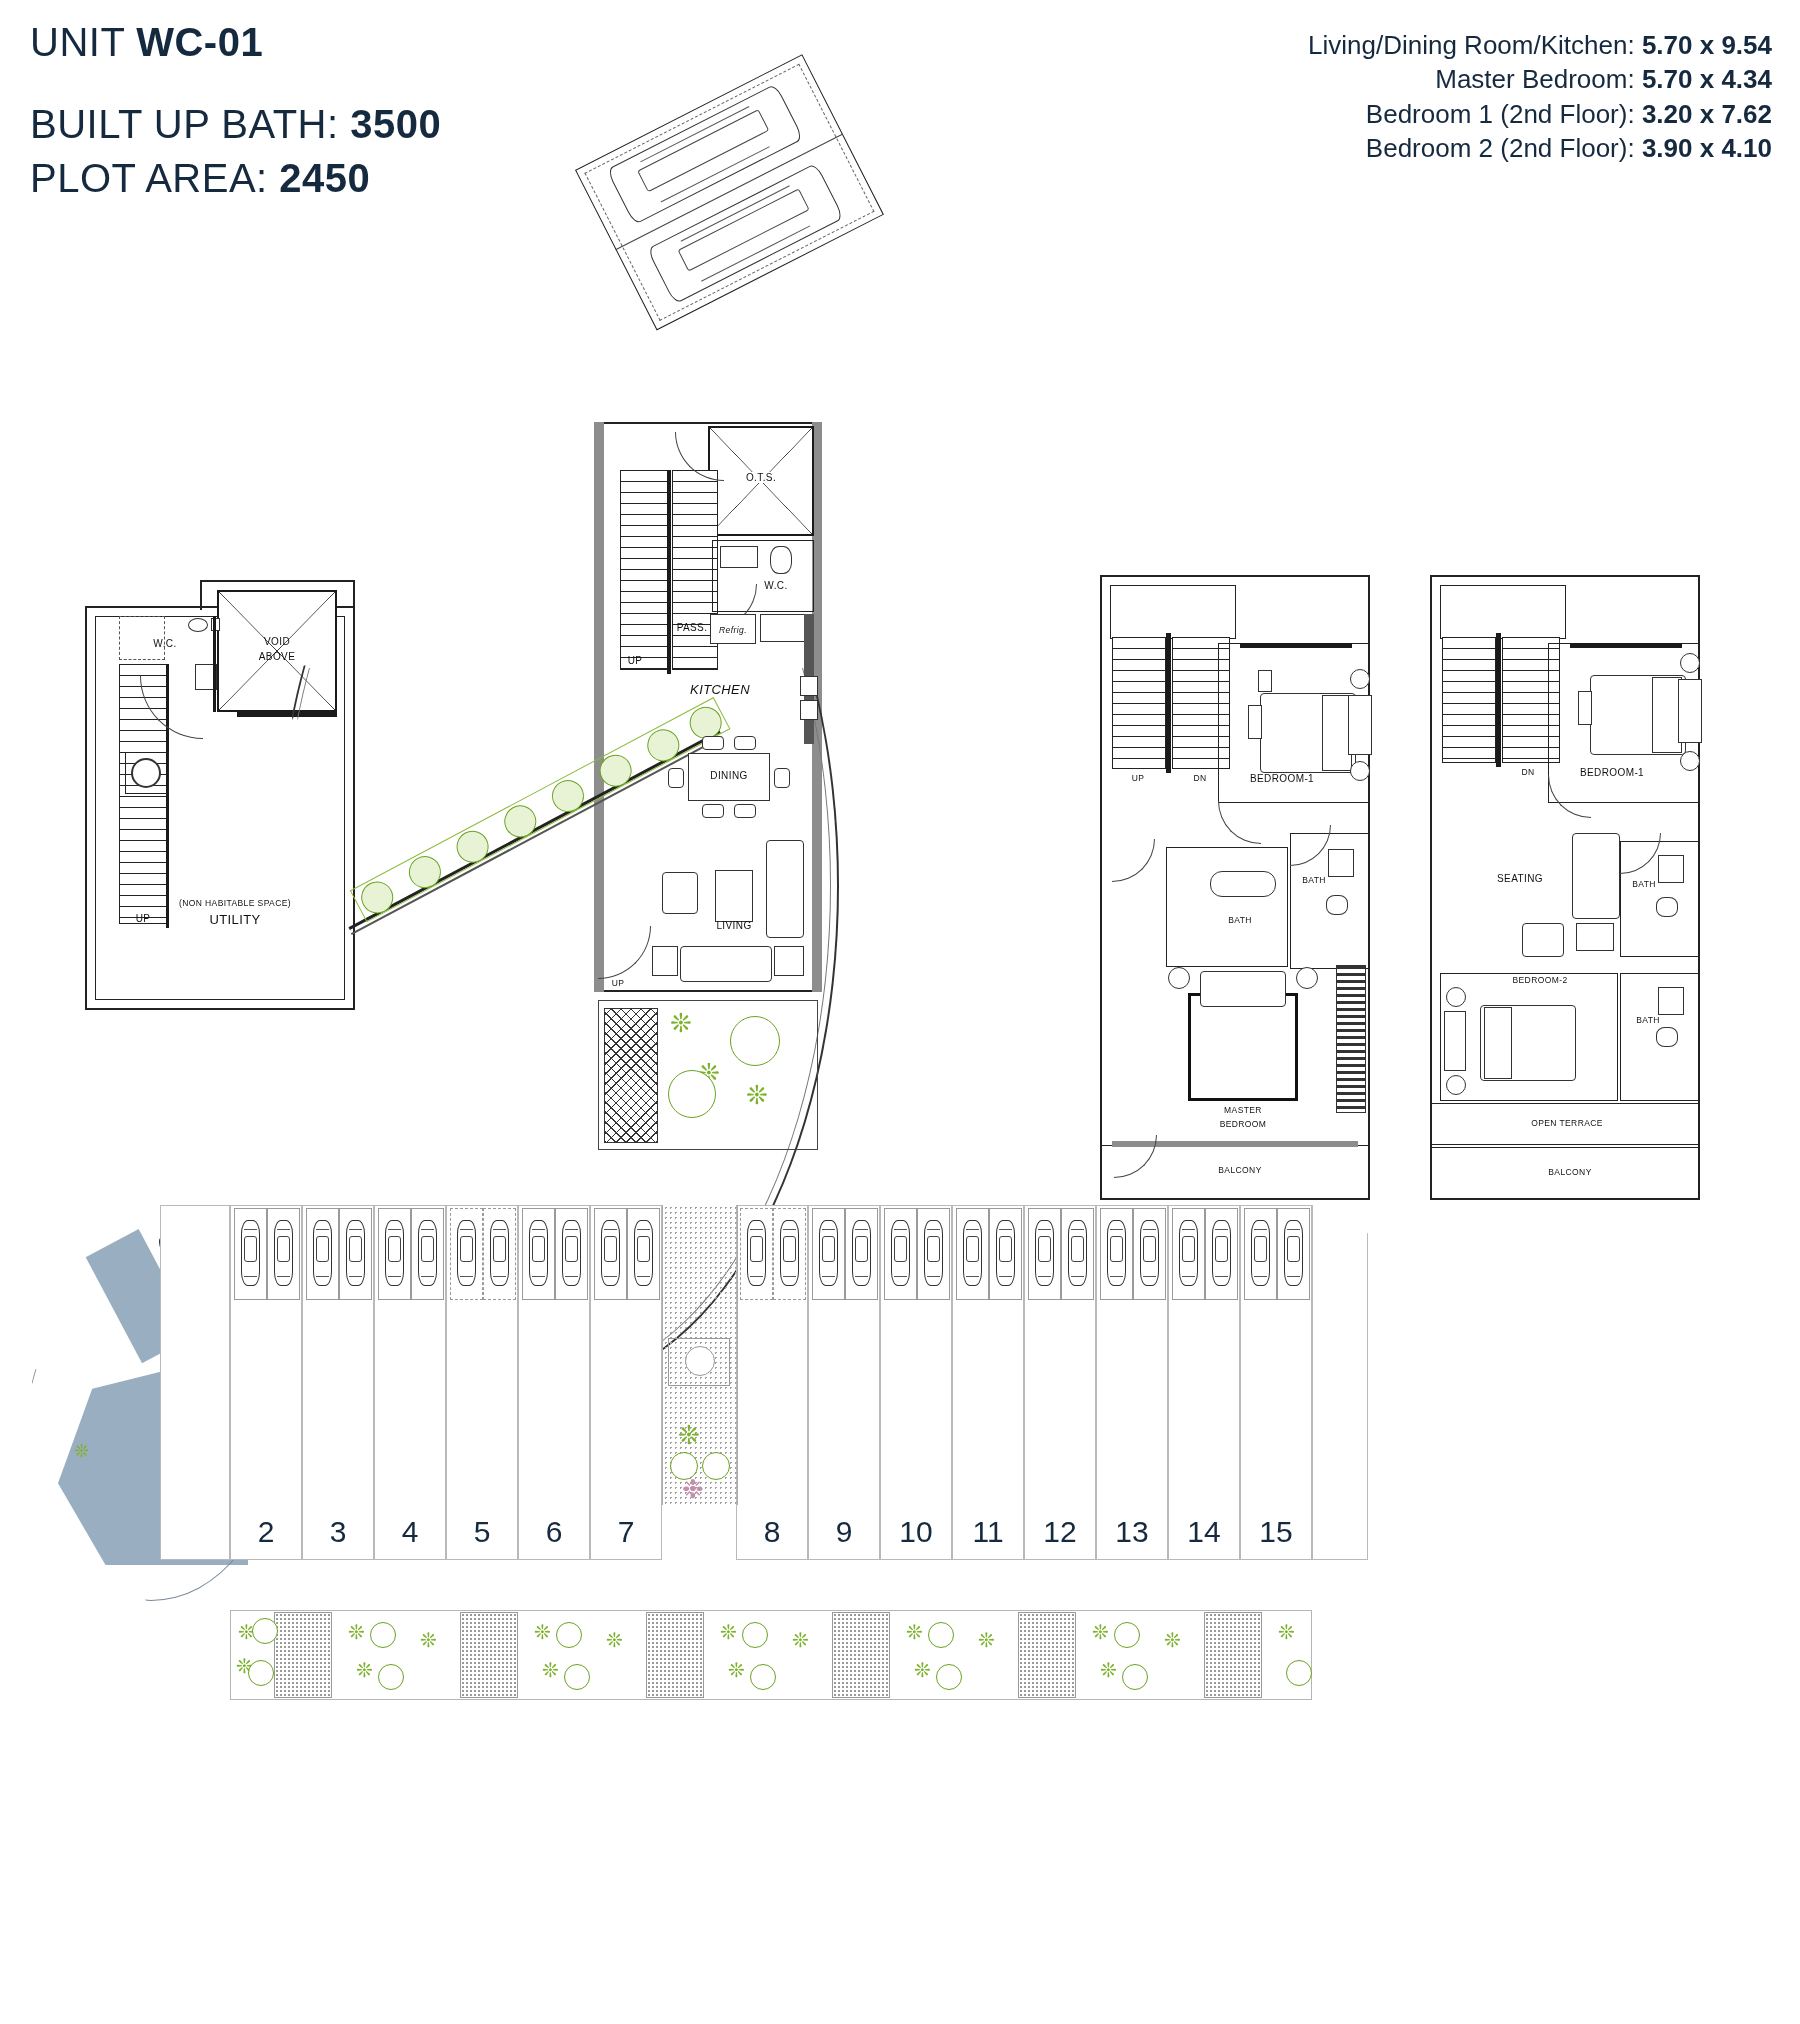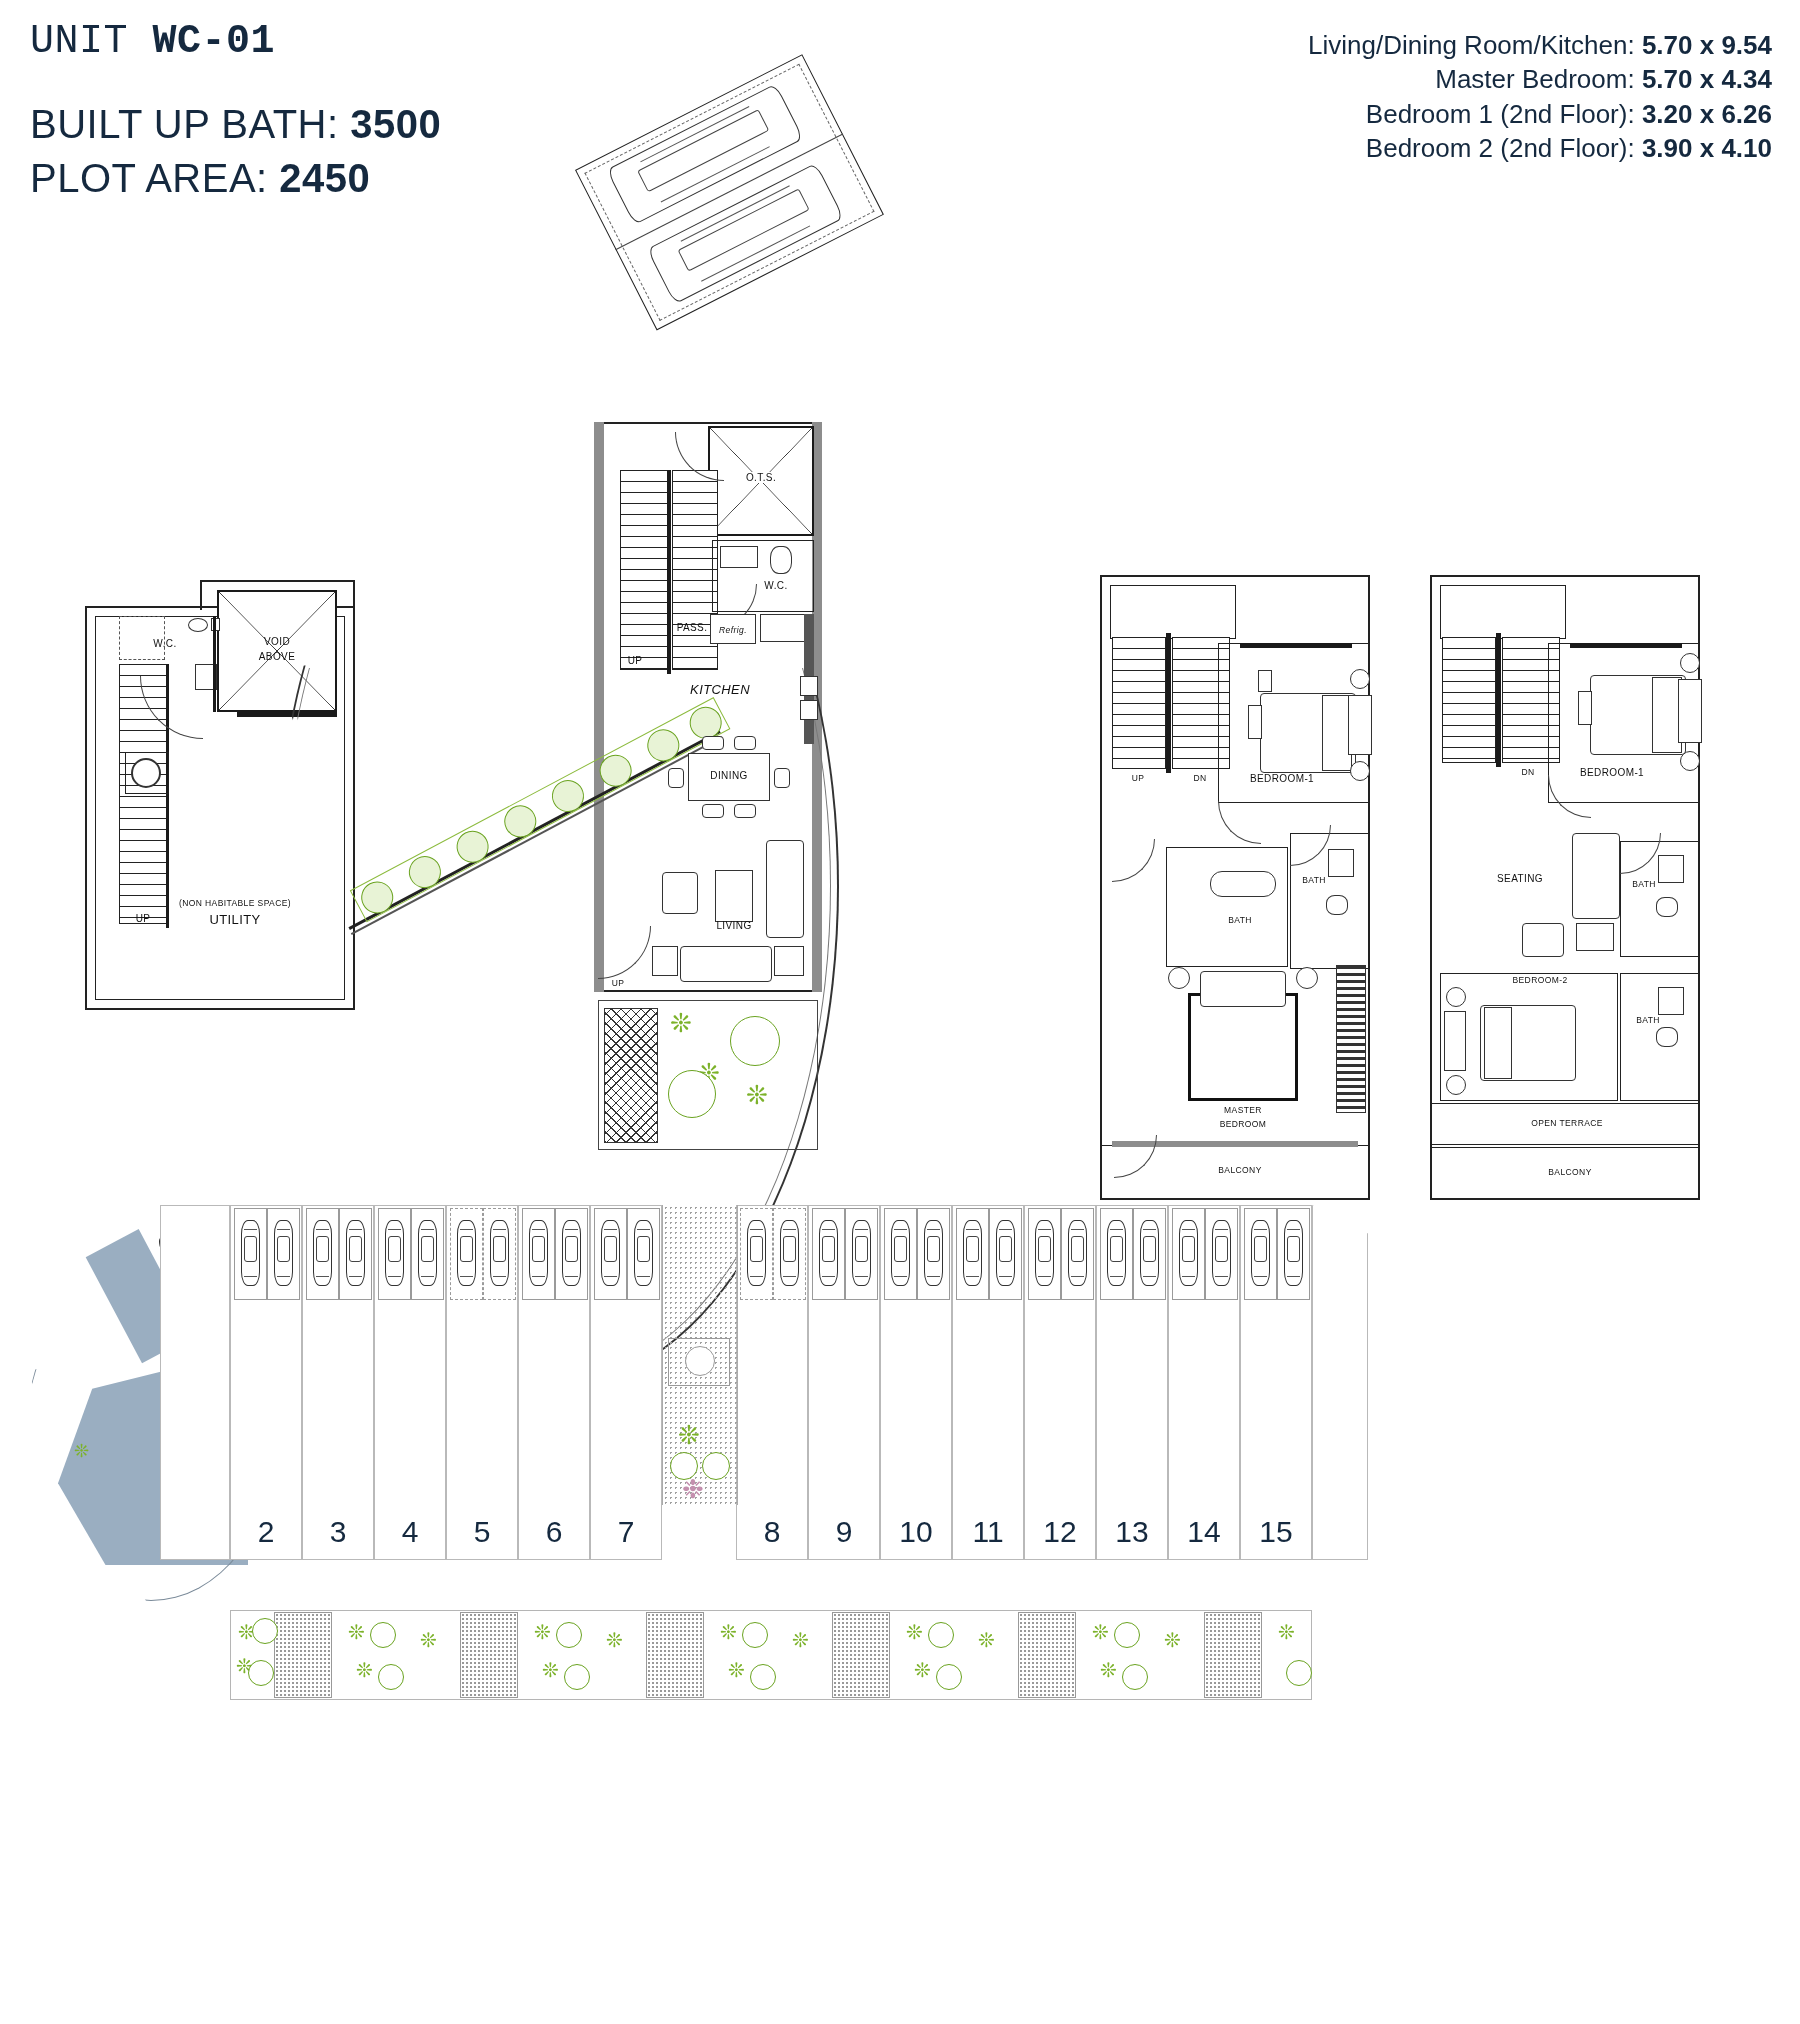--- a/index.html
+++ b/index.html
@@ -4,21 +4,21 @@
 <style>
   html,body{margin:0;padding:0;background:#ffffff;}
   body{width:1800px;height:2024px;position:relative;overflow:hidden;
        font-family:"Liberation Sans",sans-serif;color:#15293f;}
   .sheet{position:absolute;inset:0;}
 
   
   #header-left{position:absolute;left:30px;top:22px;}
   .h-line{font-size:40px;letter-spacing:.5px;line-height:1.0;color:#15293f;white-space:nowrap;}
   .h-line .b{font-weight:bold;}
-  #unit-line{margin-bottom:42px;font-family:Liberation Mono, monospace;}
+  #unit-line{margin-bottom:42px;}
   #bua-line{margin-bottom:14px;}
 
   #header-right{position:absolute;right:28px;top:28px;text-align:right;}
   .dim-row{font-size:26px;line-height:1.32;white-space:nowrap;color:#15293f;}
   .dim-row .b{font-weight:bold;}
 
   
   .plan{position:absolute;}
   .wall{position:absolute;background:#1a1a1a;}
   .wallg{position:absolute;background:#8d8d8d;}
@@ -75,21 +75,21 @@
 
   <div id="header-left">
     <div class="h-line" id="unit-line"><span>UNIT </span><span class="b">WC-01</span></div>
     <div class="h-line" id="bua-line"><span>BUILT UP BATH: </span><span class="b">3500</span></div>
     <div class="h-line"><span>PLOT AREA: </span><span class="b">2450</span></div>
   </div>
 
   <div id="header-right">
     <div class="dim-row"><span>Living/Dining Room/Kitchen: </span><span class="b">5.70 x 9.54</span></div>
     <div class="dim-row"><span>Master Bedroom: </span><span class="b">5.70 x 4.34</span></div>
-    <div class="dim-row"><span>Bedroom 1 (2nd Floor): </span><span class="b">3.20 x 6.26</span></div>
+    <div class="dim-row"><span>Bedroom 1 (2nd Floor): </span><span class="b">3.20 x 7.62</span></div>
     <div class="dim-row"><span>Bedroom 2 (2nd Floor): </span><span class="b">3.90 x 4.10</span></div>
   </div>
 
   <div class="plan" id="basement-plan" style="left:85px;top:580px;width:270px;height:430px;">
 
     <div class="thin" style="left:0;top:26px;width:270px;height:404px;border-width:2px;"></div>
     <div class="thin" style="left:115px;top:0;width:155px;height:30px;border-width:2px;border-bottom:none;"></div>
 
     <div class="thin" style="left:10px;top:36px;width:250px;height:384px;"></div>
 

